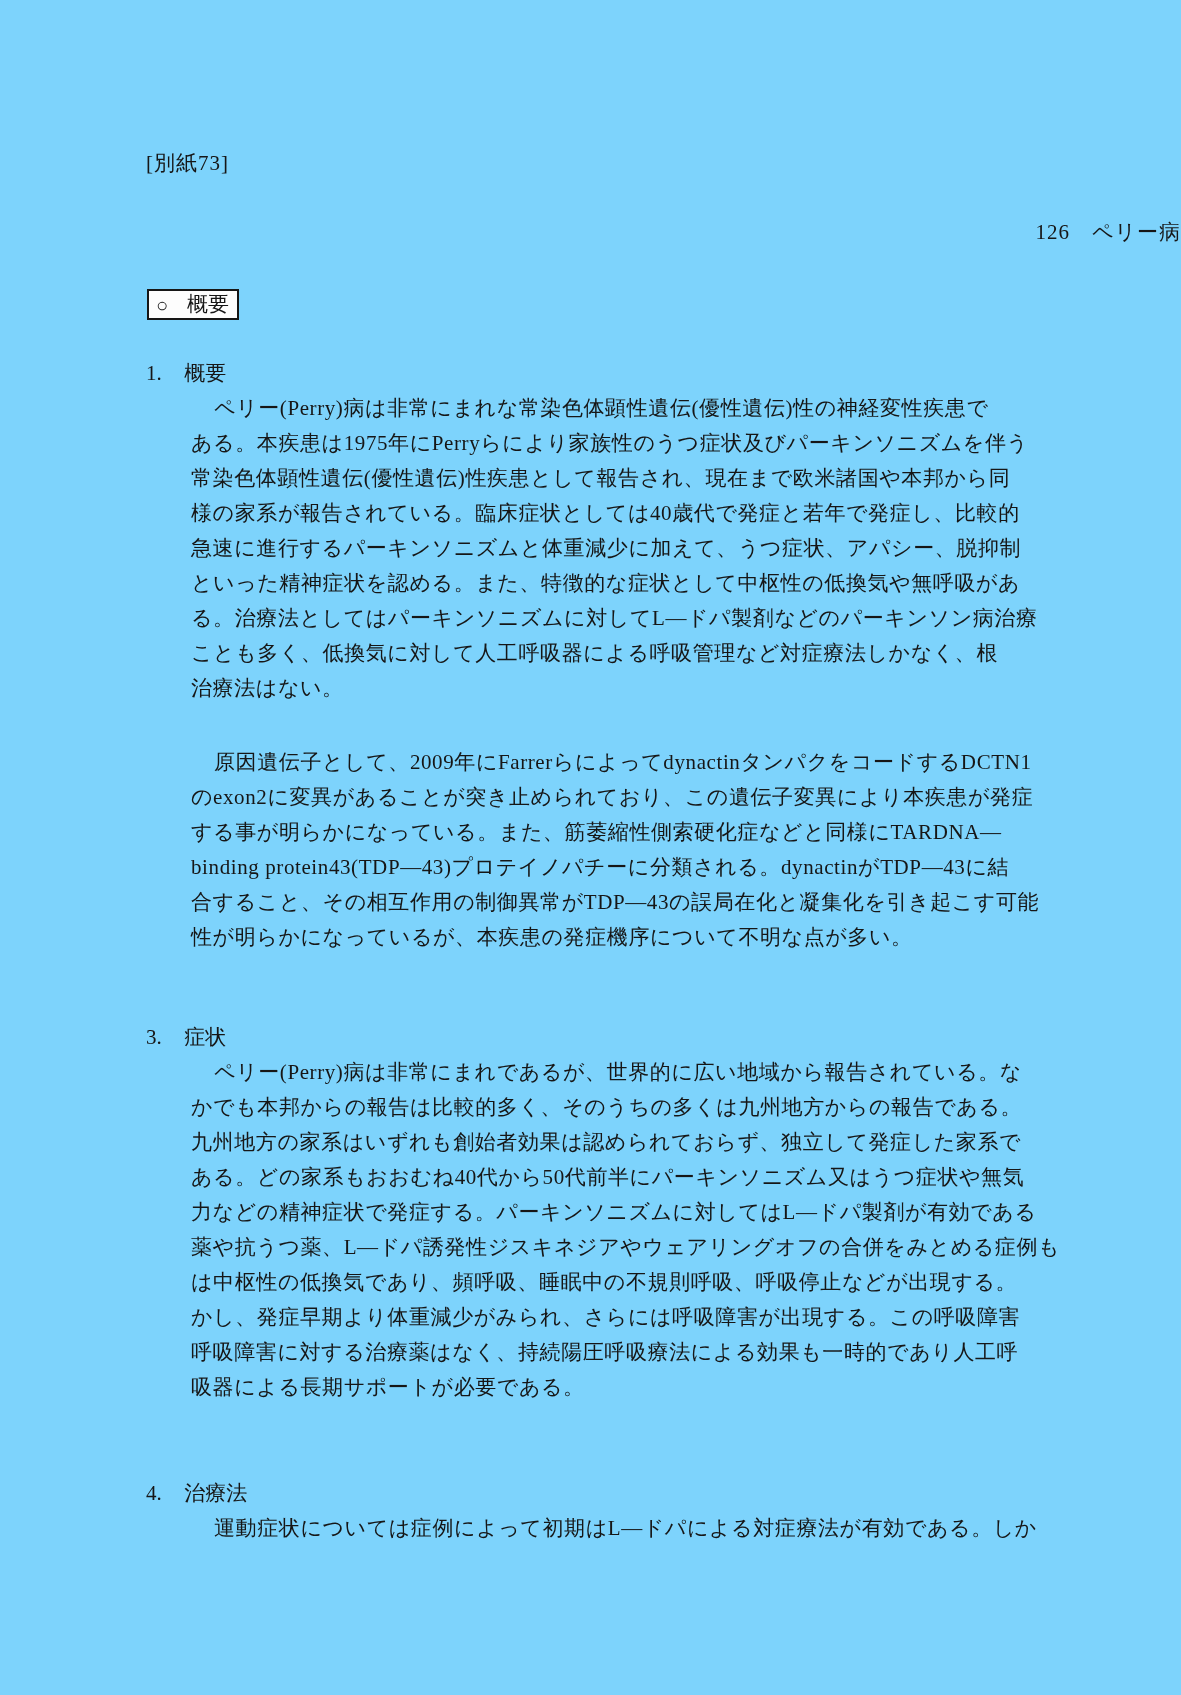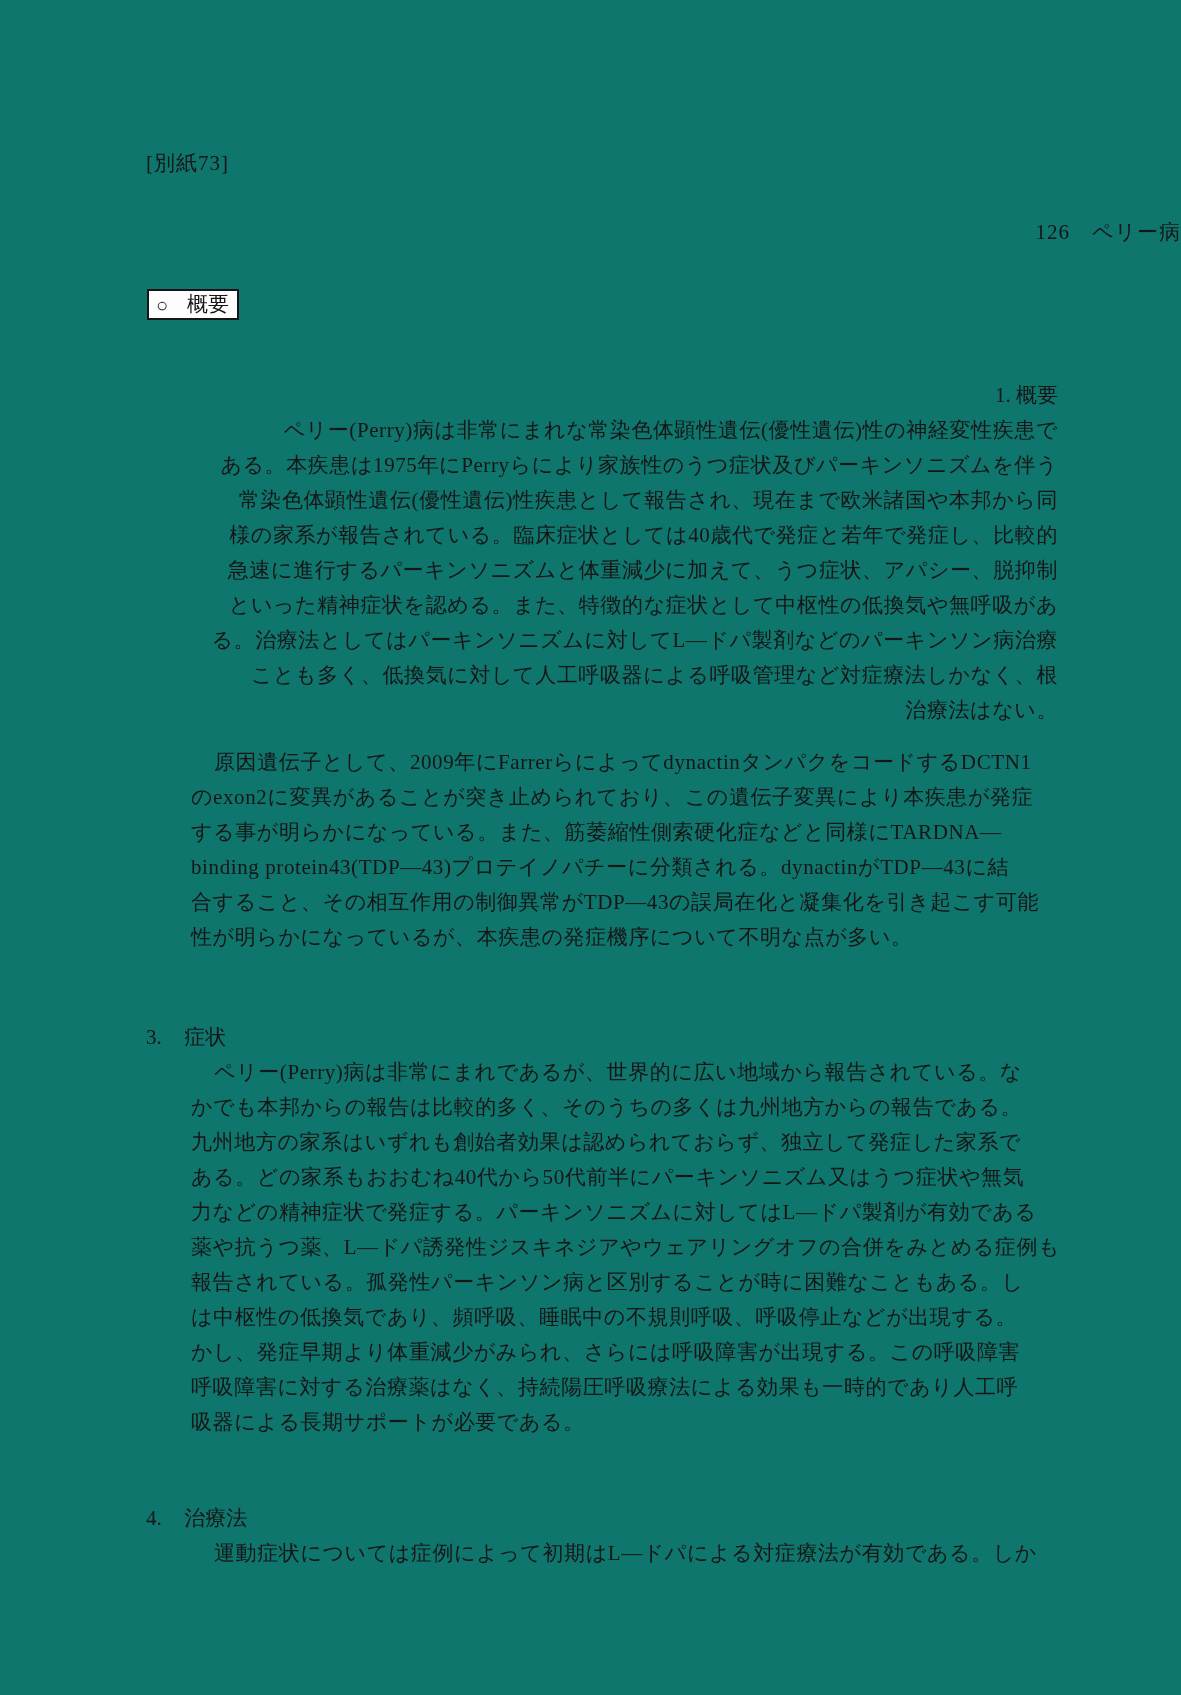--- a/index.html
+++ b/index.html
@@ -4,21 +4,21 @@
 <style>
   html, body {
     margin: 0;
     padding: 0;
     background: #ffffff;
   }
   .page {
     position: relative;
     width: 1181px;
     height: 1695px;
-    background: #0f766e;
+    background: #7dd3fc;
     color: #161616;
     font-family: "Liberation Serif", "DejaVu Serif", serif;
     font-size: 21px;
     overflow: hidden;
   }
   .attach {
     position: absolute;
     left: 146px;
     top: 146px;
     line-height: 35px;
@@ -62,24 +62,24 @@
     position: absolute;
     left: 146px;
     top: 0;
     width: 912px;
   }
   .section {
     position: absolute;
     left: 0;
     width: 100%;
   }
-  .section:nth-of-type(1) { top: 378px; text-align: right; }
+  .section:nth-of-type(1) { top: 356px; }
   .section:nth-of-type(2) { top: 745px; }
   .section:nth-of-type(3) { top: 1020px; }
-  .section:nth-of-type(4) { top: 1476px; margin-top: 25px; }
+  .section:nth-of-type(4) { top: 1476px; }
   .sec-heading {
     line-height: 35px;
     white-space: nowrap;
   }
   .sec-num {
     display: inline-block;
     width: 33px;
   }
   .sec-body {
     margin-left: 45px;
@@ -141,21 +141,20 @@
       <span class="sec-num">3.</span>
       <span class="sec-title">症状</span>
     </div>
     <div class="sec-body">
           <div class="line first">ペリー(Perry)病は非常にまれであるが、世界的に広い地域から報告されている。な</div>
           <div class="line">かでも本邦からの報告は比較的多く、そのうちの多くは九州地方からの報告である。</div>
           <div class="line">九州地方の家系はいずれも創始者効果は認められておらず、独立して発症した家系で</div>
           <div class="line">ある。どの家系もおおむね40代から50代前半にパーキンソニズム又はうつ症状や無気</div>
           <div class="line">力などの精神症状で発症する。パーキンソニズムに対してはL―ドパ製剤が有効である</div>
           <div class="line">薬や抗うつ薬、L―ドパ誘発性ジスキネジアやウェアリングオフの合併をみとめる症例も</div>
-          <div class="line">報告されている。孤発性パーキンソン病と区別することが時に困難なこともある。し</div>
           <div class="line">は中枢性の低換気であり、頻呼吸、睡眠中の不規則呼吸、呼吸停止などが出現する。</div>
           <div class="line">かし、発症早期より体重減少がみられ、さらには呼吸障害が出現する。この呼吸障害</div>
           <div class="line">呼吸障害に対する治療薬はなく、持続陽圧呼吸療法による効果も一時的であり人工呼</div>
           <div class="line">吸器による長期サポートが必要である。</div>
         </div>
   </section>
 
   <section class="section">
     <div class="sec-heading">
       <span class="sec-num">4.</span>

